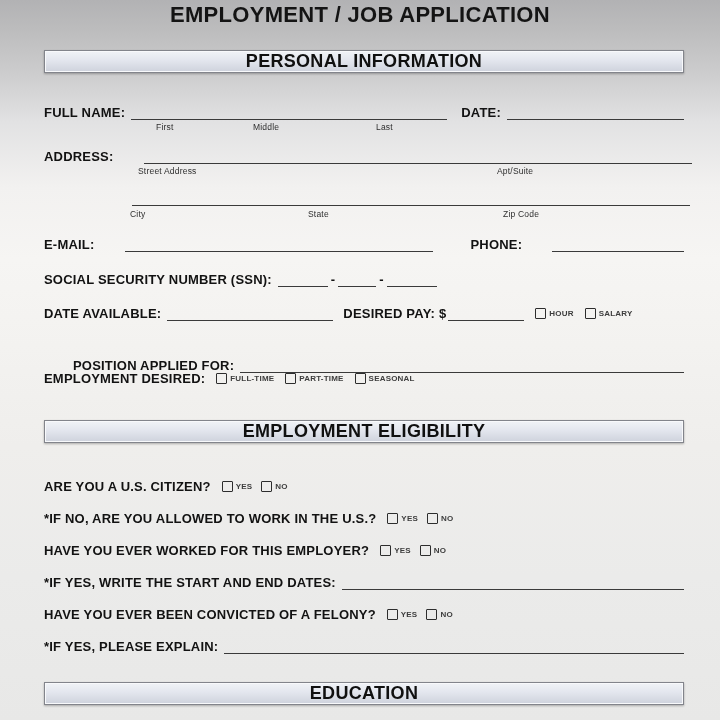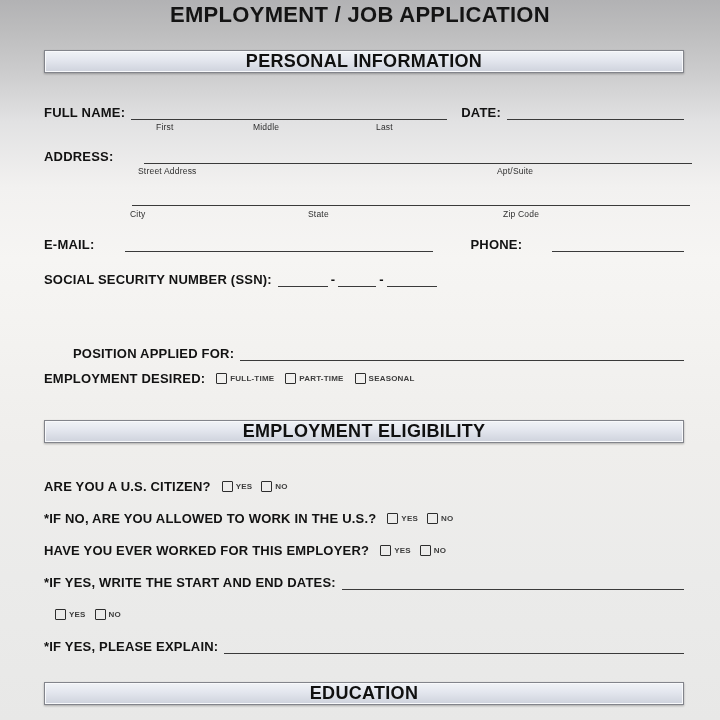--- a/index.html
+++ b/index.html
@@ -62,21 +62,21 @@
     position:absolute; left:132px; right:30px; top:190px; height:15px;
     border-bottom:1.6px solid #3a3a3a;
   }
   .dash { margin:0 3px; line-height:15px; }
   
   .r-name      { top:103px; }
   .r-address   { top:147px;gap:24px; }
   .r-email     { top:235px;gap:24px; }
   .r-ssn       { top:270px; }
   .r-avail     { top:304px; }
-  .r-position  { top:344px;padding-left:29px; }
+  .r-position  { top:356px;padding-left:29px; }
   .r-desired   { top:369px; }
   .r-citizen   { top:477px; }
   .r-ifno      { top:509px; }
   .r-worked    { top:541px; }
   .r-dates     { top:573px; }
   .r-felony    { top:605px; }
   .r-explain   { top:637px; }
   
   .w-name  { width:316px; }
   .w-email { width:308px; }
@@ -125,20 +125,34 @@
 
   <div class="row r-ssn">
     <span class="lbl">SOCIAL SECURITY NUMBER (SSN):</span>
     <span class="blank w-ssn3"></span>
     <span class="dash">-</span>
     <span class="blank w-ssn2" style="margin-left:0;"></span>
     <span class="dash">-</span>
     <span class="blank w-ssn3" style="margin-left:0;"></span>
   </div>
 
+  <div class="row r-avail">
+    <span class="lbl">DATE AVAILABLE:</span>
+    <span class="blank w-avail"></span>
+    <span class="lbl" style="margin-left:10px;">DESIRED PAY: $</span>
+    <span class="blank w-pay" style="margin-left:2px;"></span>
+    <span class="opt">
+      <span class="cb"></span>
+      <span>HOUR</span>
+    </span>
+    <span class="opt">
+      <span class="cb"></span>
+      <span>SALARY</span>
+    </span>
+  </div>
 
   <div class="row r-position">
     <span class="lbl">POSITION APPLIED FOR:</span>
     <span class="blank flex1"></span>
   </div>
 
   <div class="row r-desired">
     <span class="lbl">EMPLOYMENT DESIRED:</span>
     <span class="opt">
       <span class="cb"></span>
@@ -191,20 +205,21 @@
       <span>NO</span>
     </span>
   </div>
 
   <div class="row r-dates">
     <span class="lbl">*IF YES, WRITE THE START AND END DATES:</span>
     <span class="blank flex1"></span>
   </div>
 
   <div class="row r-felony">
+    <span class="lbl">HAVE YOU EVER BEEN CONVICTED OF A FELONY?</span>
     <span class="opt">
       <span class="cb"></span>
       <span>YES</span>
     </span>
     <span class="opt opt-inline">
       <span class="cb"></span>
       <span>NO</span>
     </span>
   </div>
 

